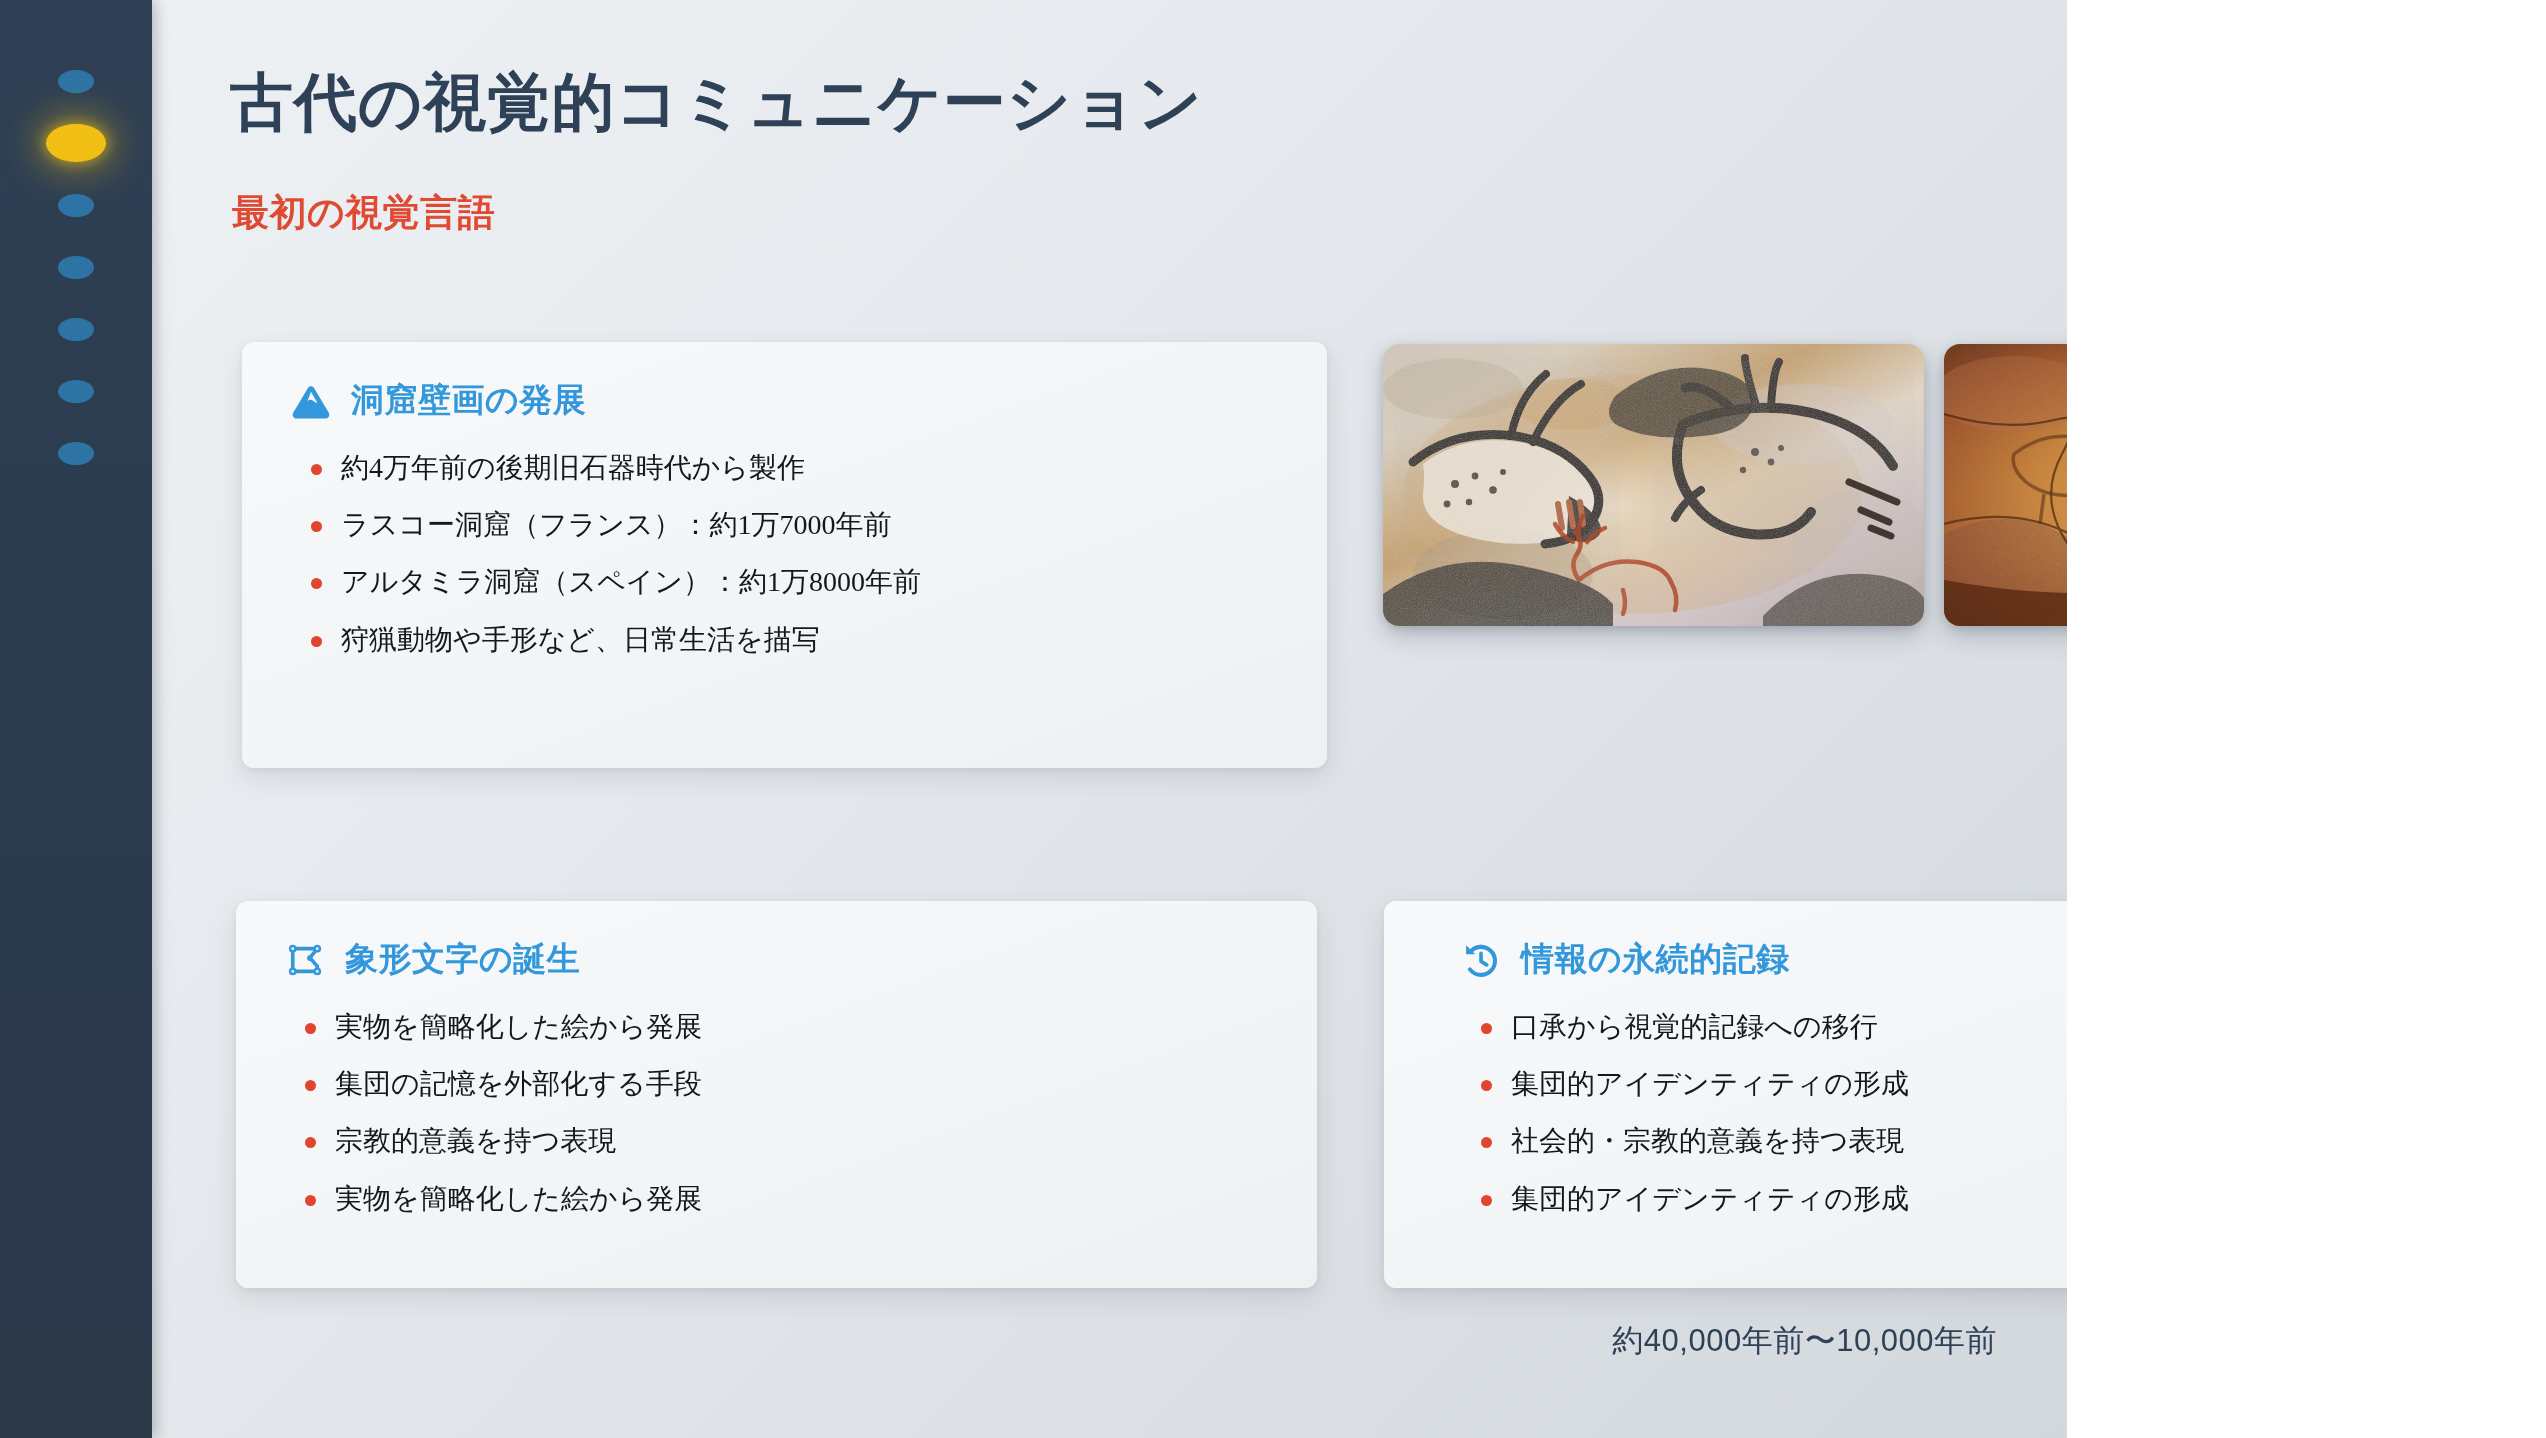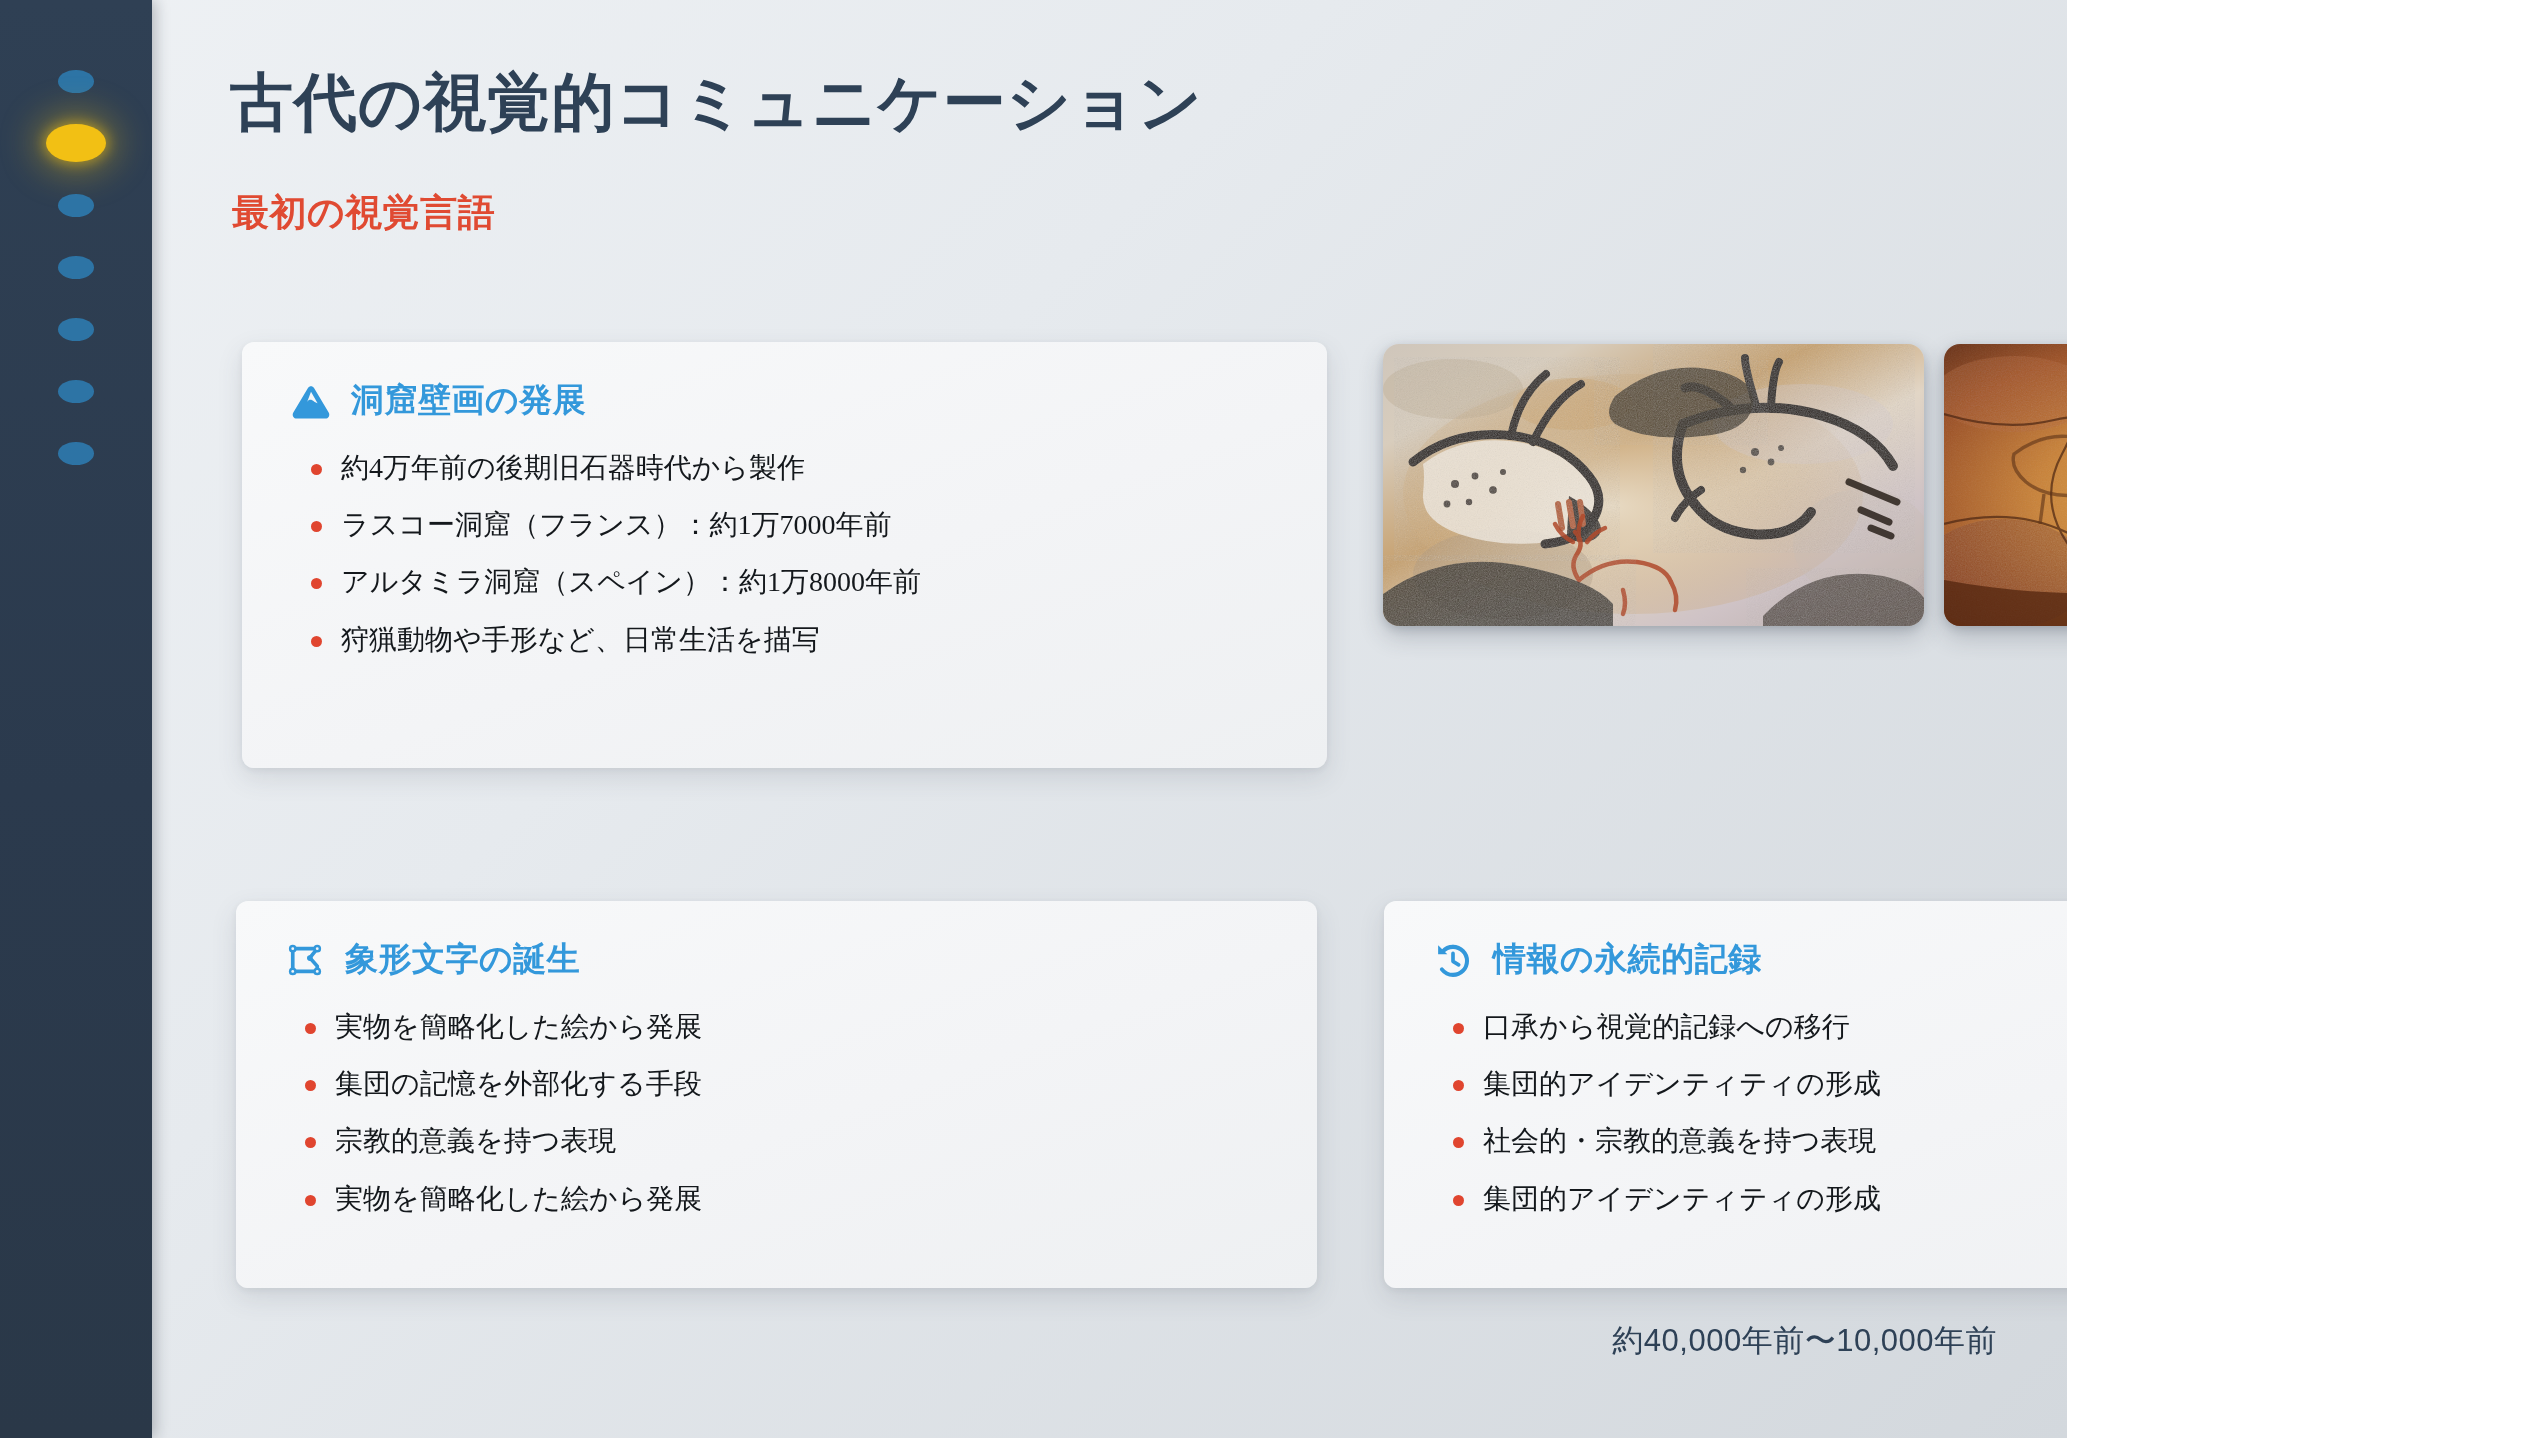--- a/index.html
+++ b/index.html
@@ -86,21 +86,21 @@
   .card {
     position: absolute;
     background: linear-gradient(160deg, #f8f9fa 0%, #f3f4f6 55%, #eef0f2 100%);
     border-radius: 12px;
     box-shadow: 0 10px 26px rgba(60,72,88,0.13),
                 0 2px 6px rgba(60,72,88,0.08);
     font-family: Liberation Serif, serif;
   }
   #card-cave     { left: 90px;  top: 342px; width: 1085px; height: 426px; }
   #card-pictograph { left: 84px;  top: 901px; width: 1081px; height: 387px; }
-  #card-record   { left: 1232px; top: 901px; width: 1089px; height: 387px; }
+  #card-record   { left: 1232px; top: 901px; width: 1089px; height: 387px; padding-left: 28px; }
 
   .card-head {
     display: flex;
     align-items: center;
     gap: 19px;
     padding: 36px 0 0 48px;
   }
   .card-icon {
     width: 42px;
     height: 42px;

